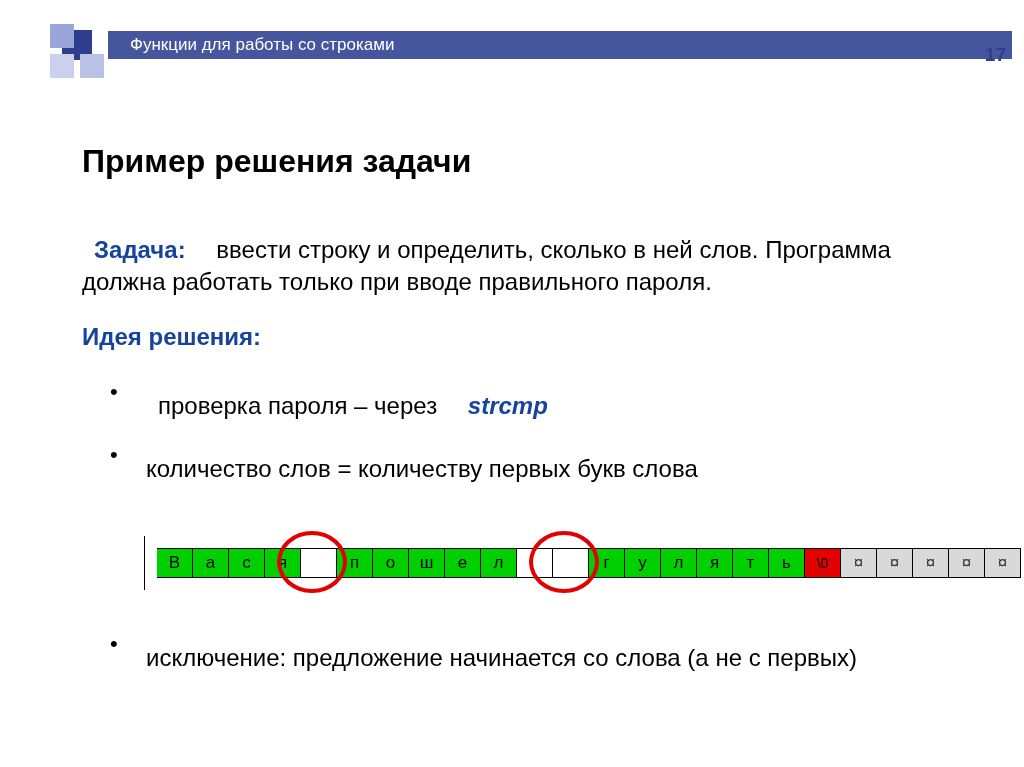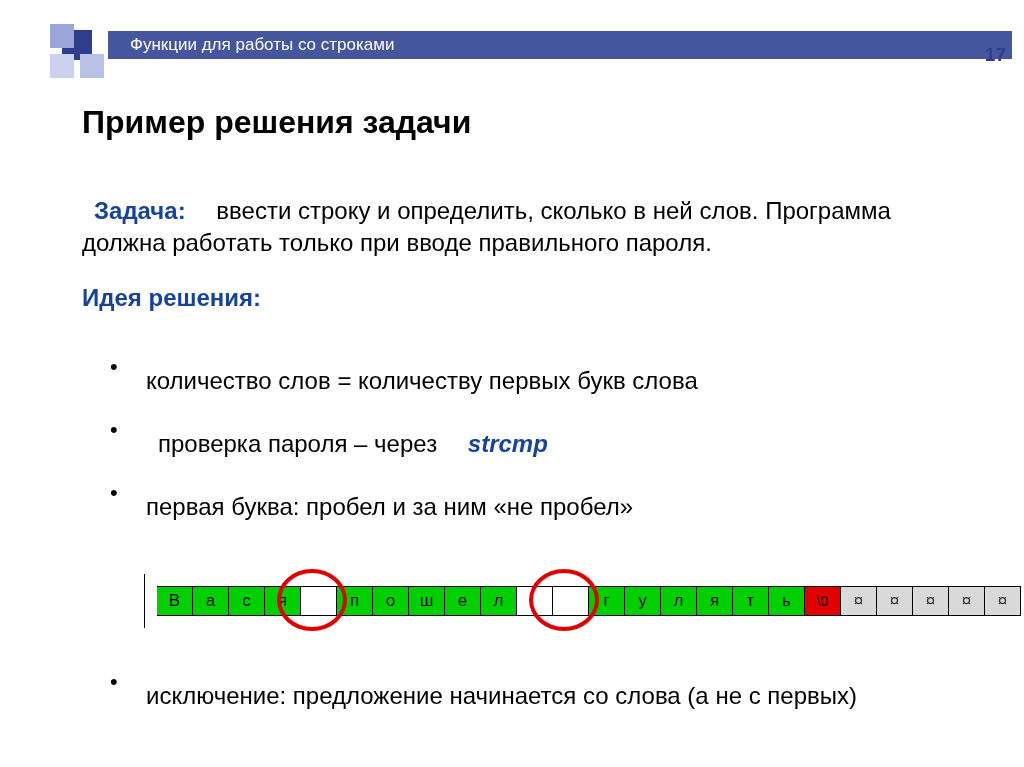--- a/index.html
+++ b/index.html
@@ -48,36 +48,37 @@
     font-size: 19px;
   }
   .content {
     padding: 26px 46px 0 46px;
   }
   .title {
     font-size: 32px;
     font-weight: bold;
     color: #000;
     margin-bottom: 30px;
+    margin-top: 39px;
   }
   .task {
     font-size: 24px;
     color: #000;
     line-height: 1.35;
   }
   .task-label {
     color: #16439c;
     font-weight: bold;
   }
   .idea-label {
     color: #16439c;
     font-weight: bold;
     font-size: 24px;
     display: block;
-    margin-bottom: 14px;
+    margin-bottom: 0;
   }
   ul.idea {
     list-style: none;
     padding-left: 64px;
     font-size: 24px;
     color: #000;
   }
   ul.idea li {
     position: relative;
     line-height: 1.55;
@@ -153,25 +154,24 @@
   <div class="title">Пример решения задачи</div>
 
   <div class="task">
     <span class="task-label">Задача:</span>
     <span>ввести строку и определить, сколько в ней слов. Программа должна работать только при вводе правильного пароля.</span>
   </div>
 
   <span class="idea-label">Идея решения:</span>
 
   <ul class="idea">
-    <li>количество слов = количеству первых букв слова</li>
     <li>
       <span>проверка пароля – через </span><span class="strcmp">strcmp</span>
     </li>
-    <li>первая буква: пробел и за ним «не пробел»</li>
+    <li>количество слов = количеству первых букв слова</li>
   </ul>
 
   <div class="str-row">
     <div class="cells" id="cells">
         <div class="cell ">В</div>
         <div class="cell ">а</div>
         <div class="cell ">с</div>
         <div class="cell ">я</div>
         <div class="cell space"></div>
         <div class="cell ">п</div>

